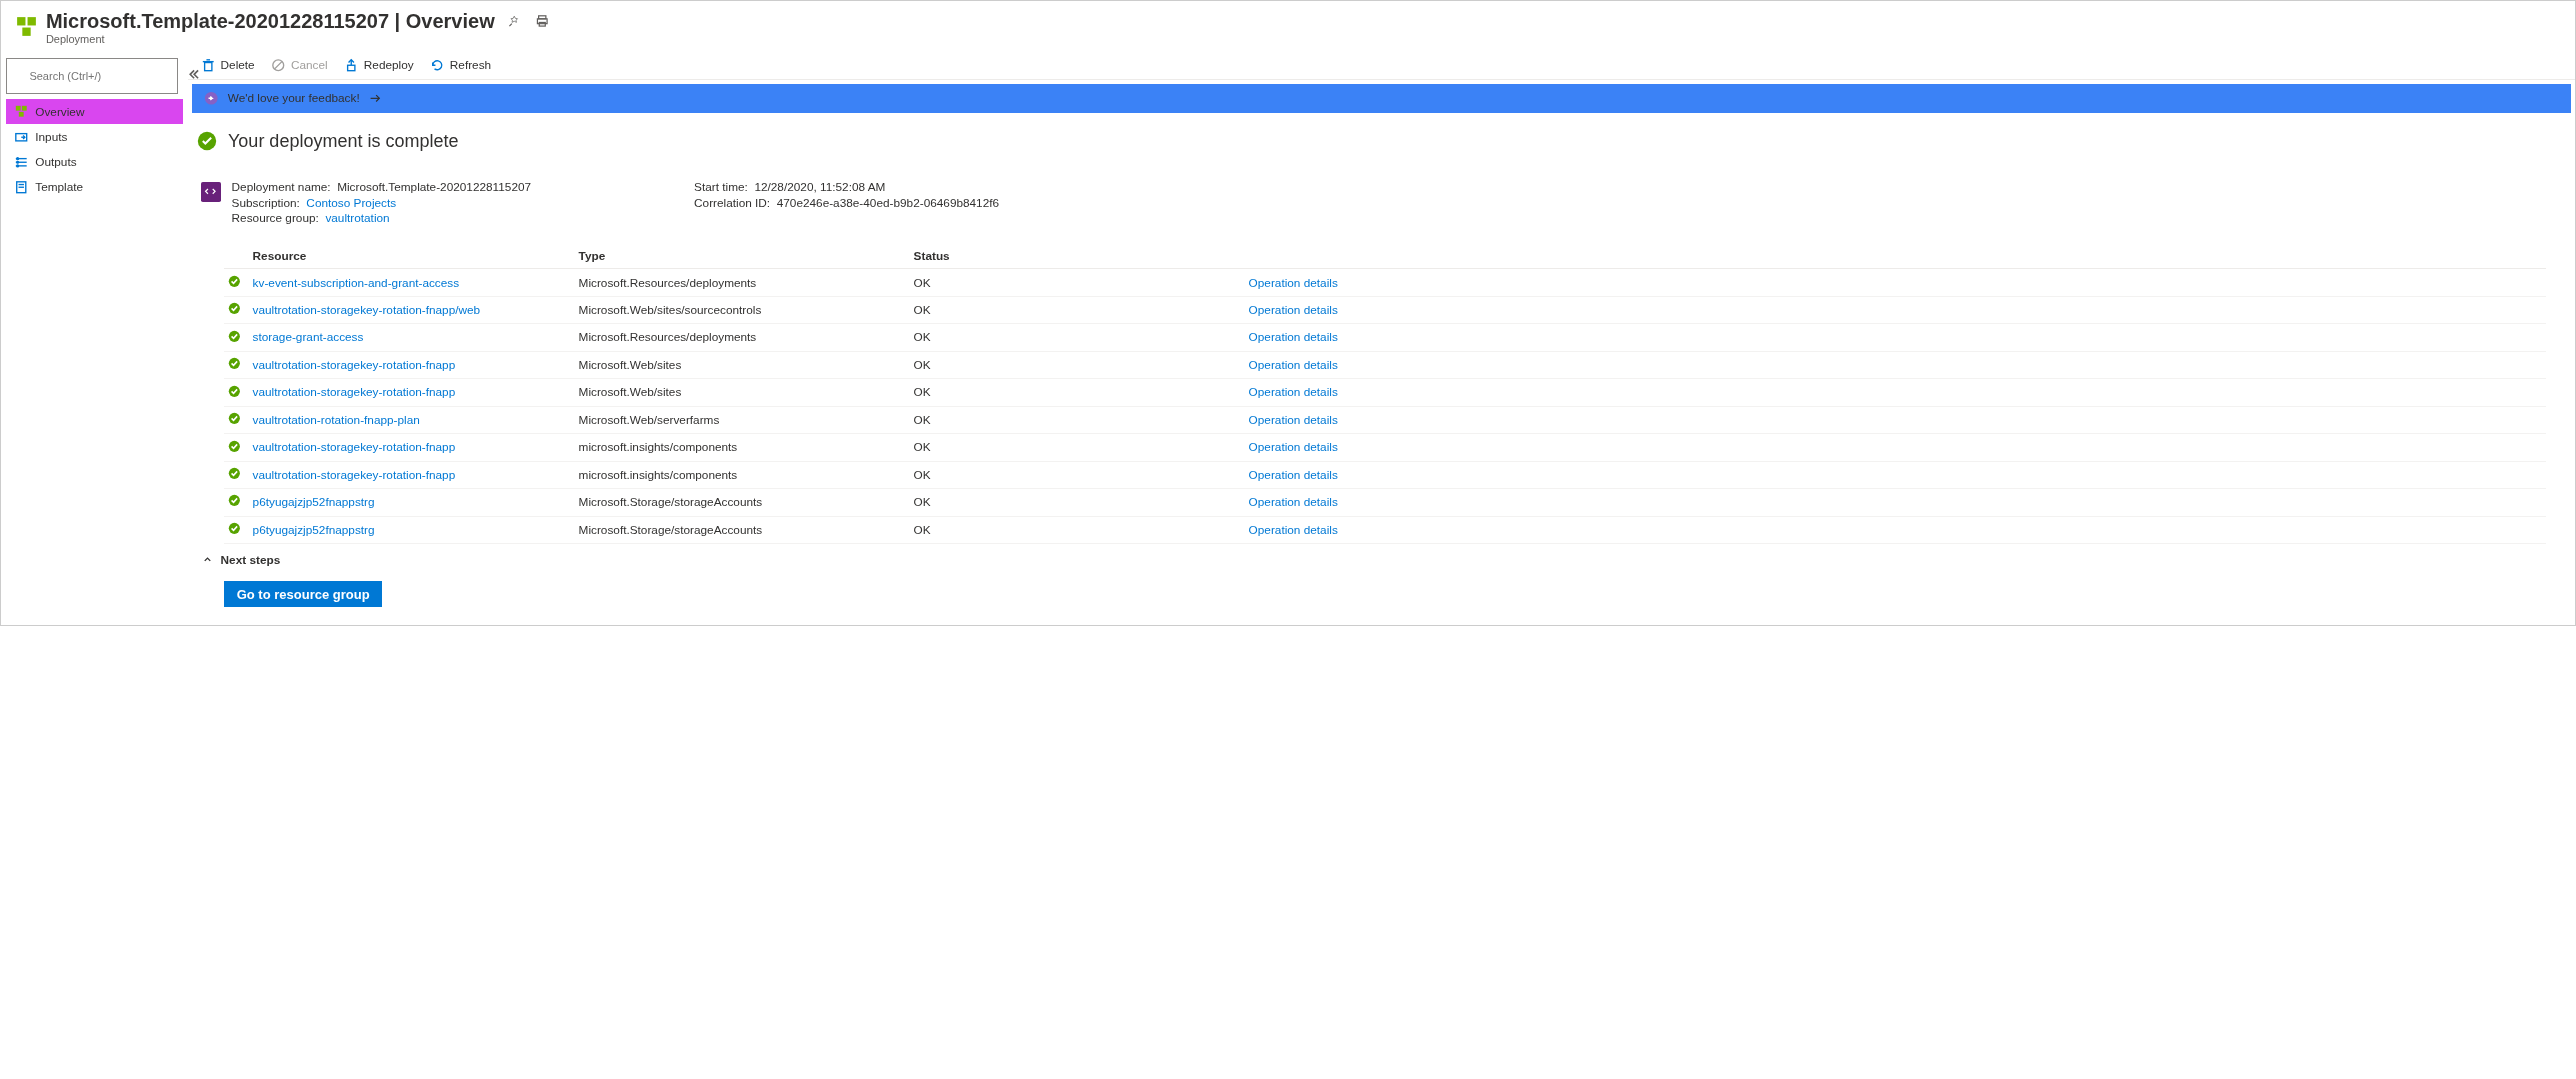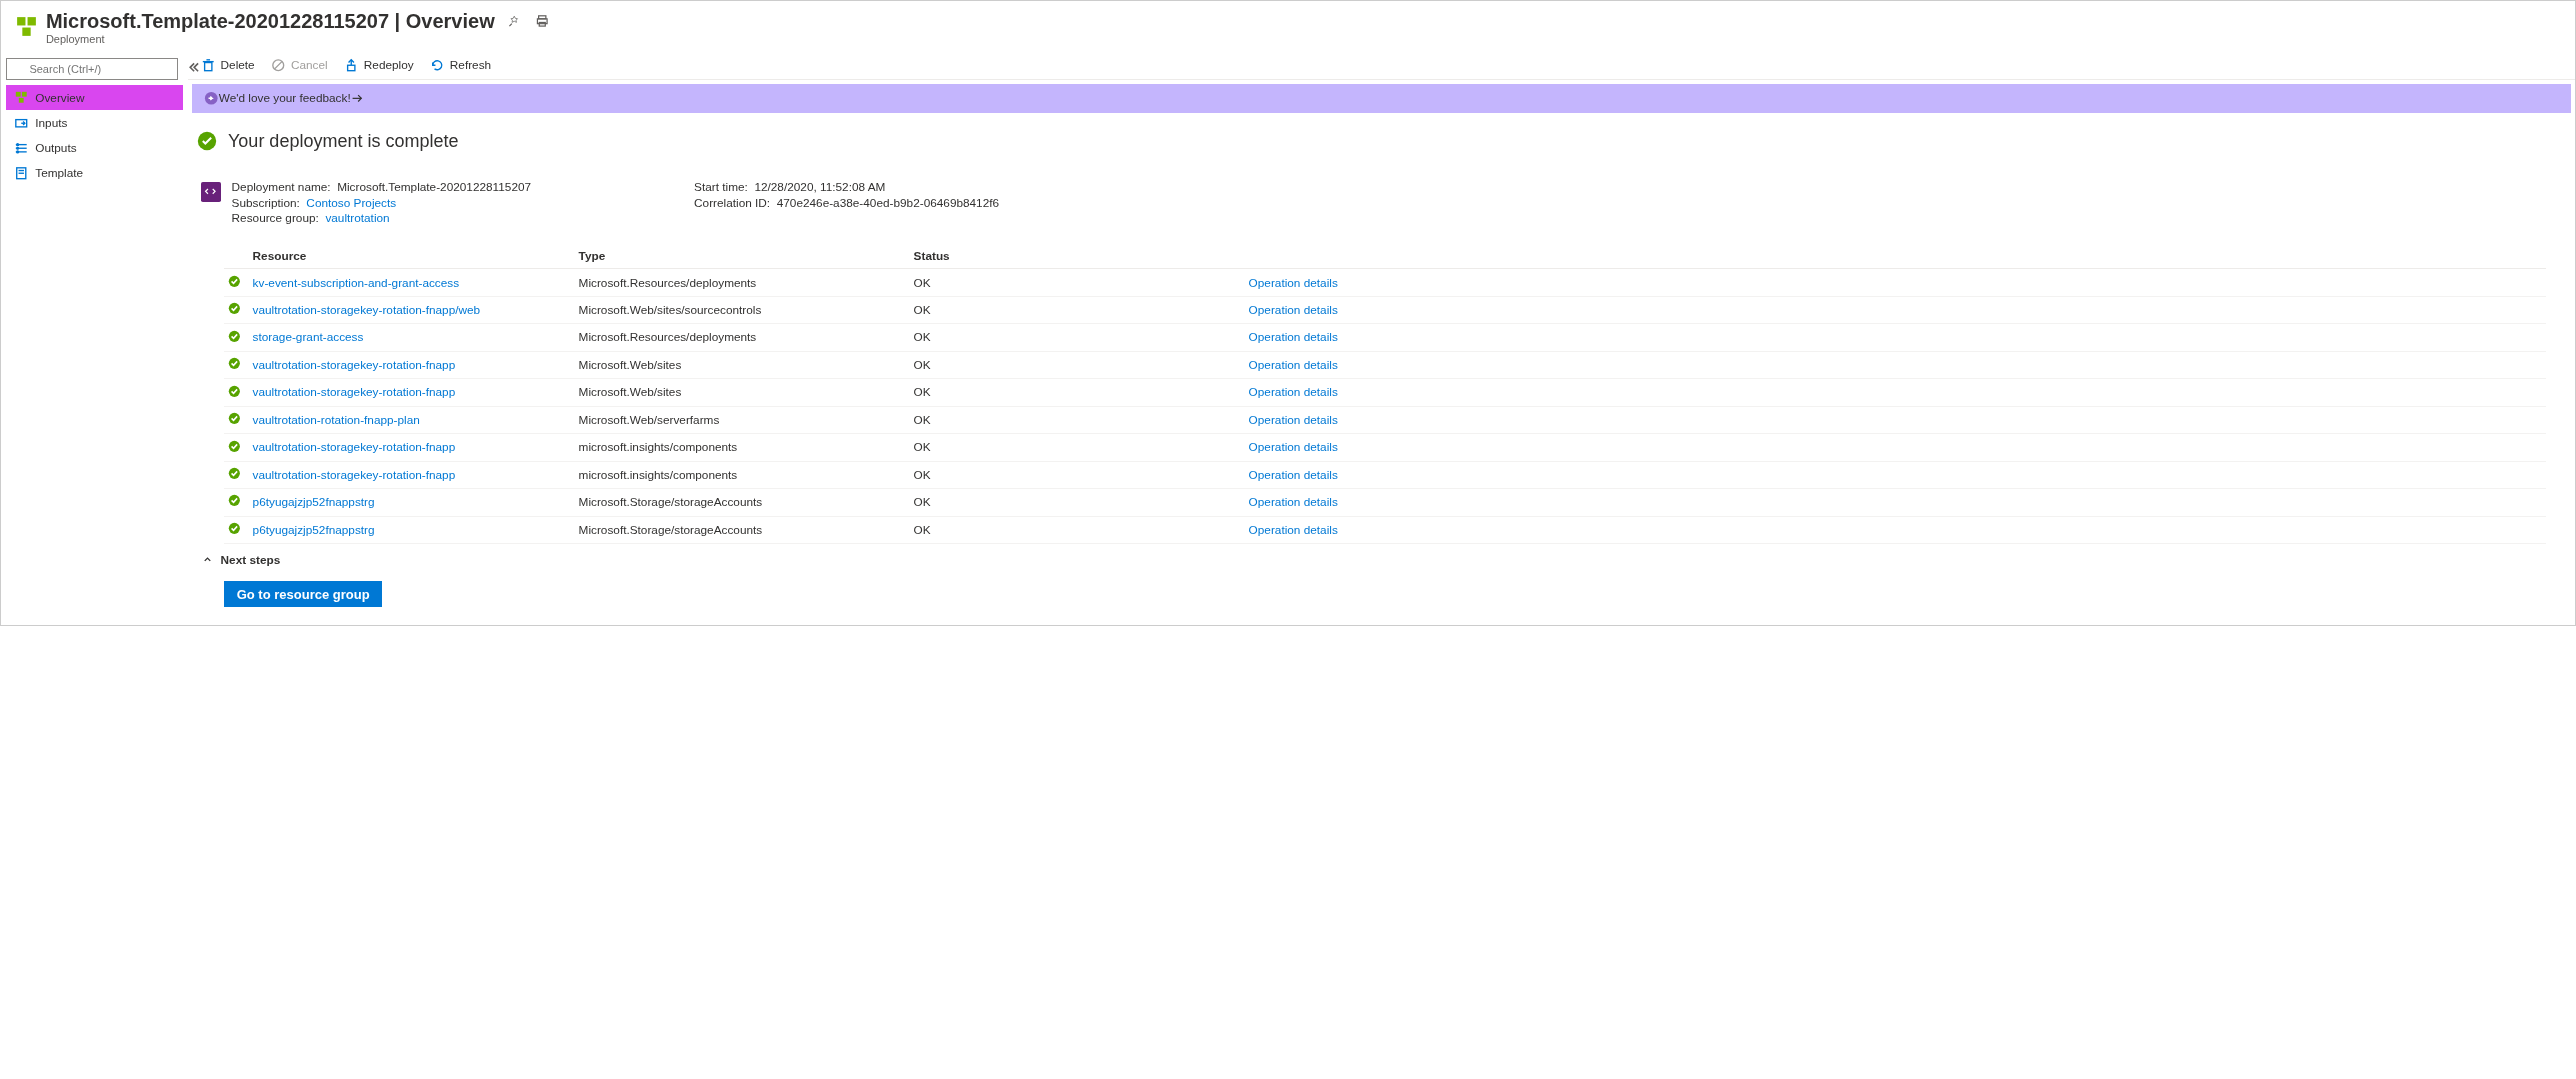--- a/index.html
+++ b/index.html
@@ -35,21 +35,21 @@
   .main-area { display: flex; }
   .sidebar {
     width: 187px;
     flex-shrink: 0;
     padding: 7.2px 5.4px;
   }
   .search-row { display: flex; align-items: center; gap: 9px; margin-bottom: 5.4px; }
   .search-input {
     flex: 1;
     border: 0.9px solid #8a8886;
-    height: 22px;
+    height: 36px;
     padding: 0 5.4px 0 22px;
     font-size: 11px;
     position: relative;
   }
   .search-wrap { position: relative; flex: 1; }
   .search-wrap .mag {
     position: absolute; left: 4.5px; top: 3.6px; width: 12.7px; height: 12.7px;
     color: #605e5c;
   }
   .collapse-btn { color: #605e5c; cursor: pointer; }
@@ -67,23 +67,23 @@
     padding: 7.2px 12.7px;
     border-bottom: 0.9px solid #edebe9;
   }
   .toolbar-btn {
     display: flex; align-items: center; gap: 5.4px;
     font-size: 11.8px; color: #323130; cursor: pointer;
   }
   .toolbar-btn.disabled { color: #a19f9d; }
   .toolbar-ico { width: 14.5px; height: 14.5px; }
   .feedback-bar {
-    background: #c4b5fd;
+    background: #3b82f6;
     padding: 7.2px 12.7px;
-    display: flex; align-items: center; 
+    display: flex; align-items: center; gap: 9px;
     font-size: 11.8px;
     margin: 3.6px;
   }
   .content-body { padding: 14.5px 9px 18px 9px; }
   .status-row { display: flex; align-items: center; gap: 11px; margin-bottom: 28px; }
   .status-title { font-size: 18px; font-weight: 400; }
   .check-circle { width: 20px; height: 20px; }
   .meta-block {
     display: flex; align-items: flex-start; gap: 11px;
     margin-bottom: 16.3px; padding-left: 3.6px;

